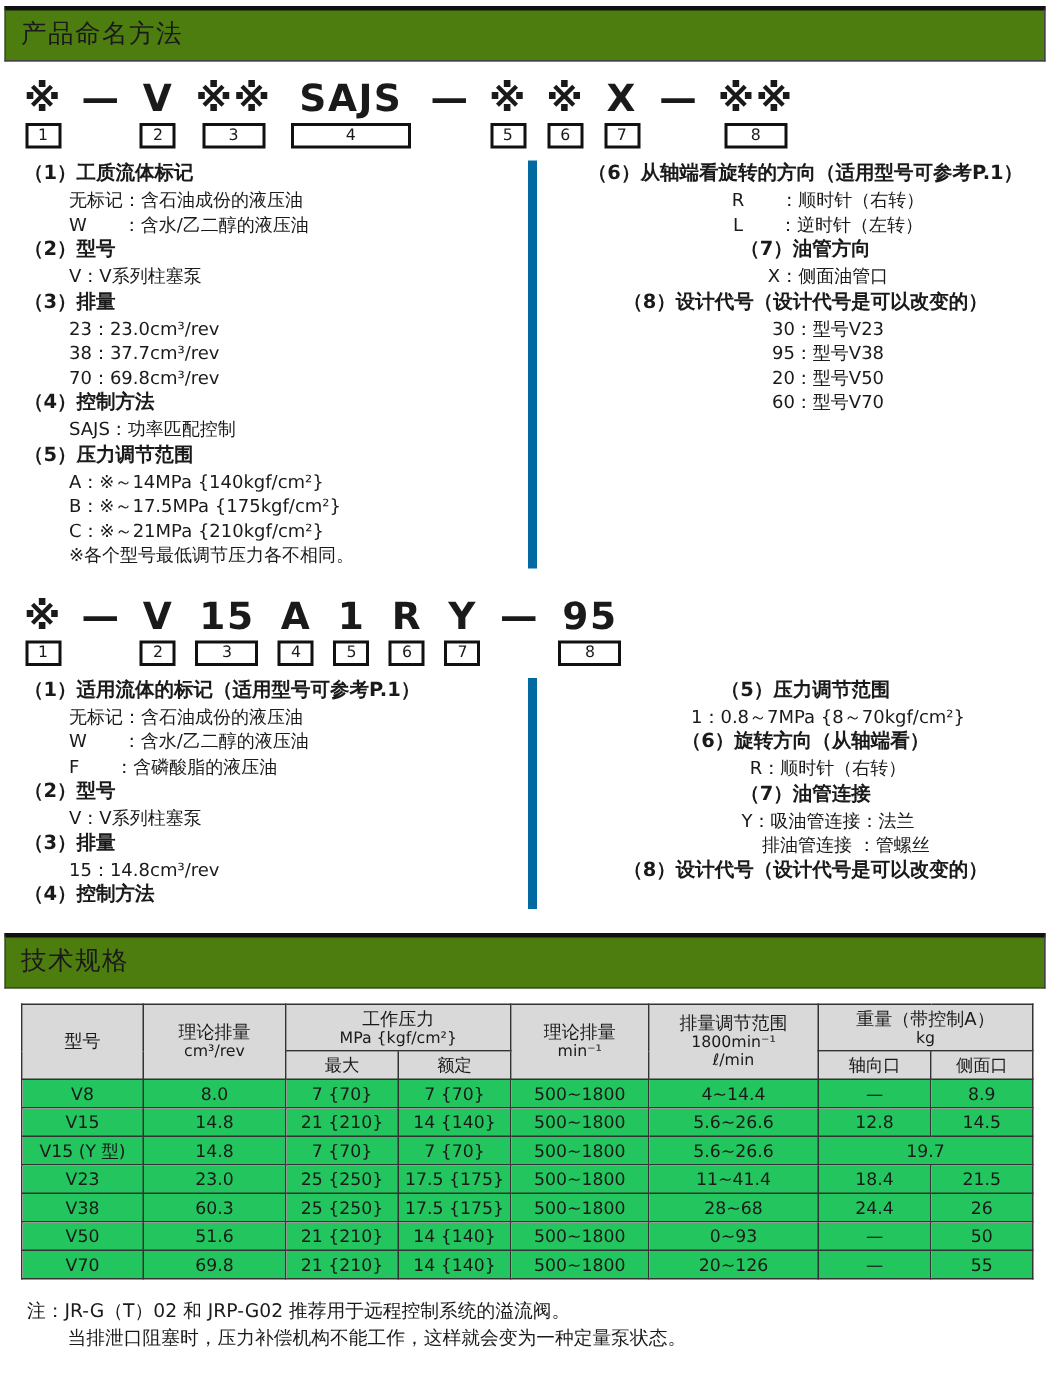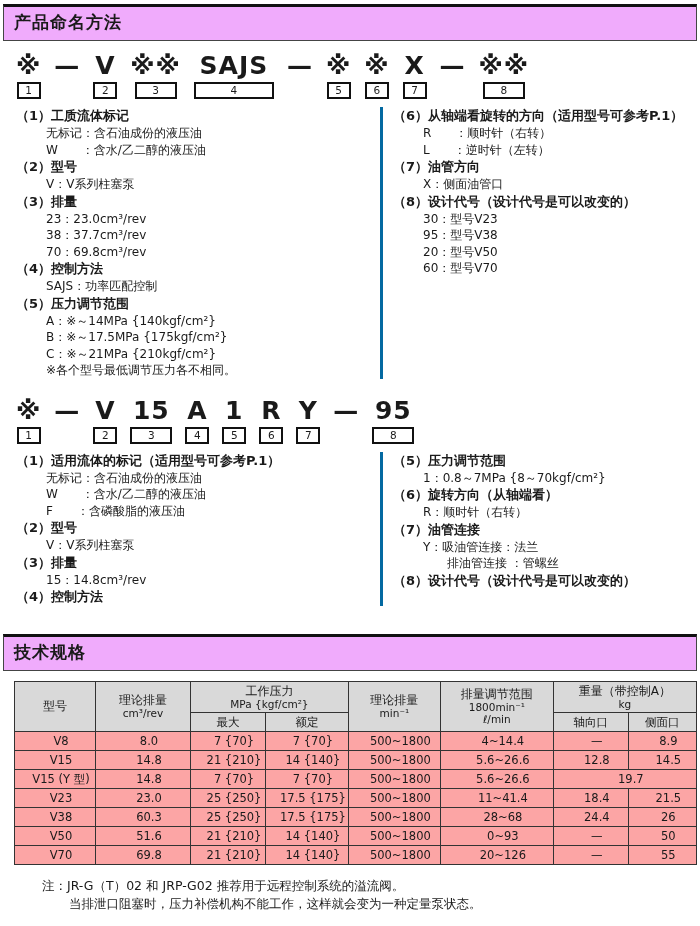--- a/index.html
+++ b/index.html
@@ -4,52 +4,52 @@
 <style>
   html,body { margin:0; padding:0; background:#e8e8e8; }
   .page {
     width:700px; height:926px; margin:0 auto; background:#ffffff;
     font-family:"DejaVu Sans","Liberation Sans",sans-serif;
     color:#1a1a1a; overflow:hidden; position:relative; box-sizing:border-box;
   }
   .title-box {
     margin:4px 3px 0 3px;
     border:1px solid #444; border-top:3px solid #111;
-    padding:4px 10px 6px; font-size:17px; font-weight:bold; letter-spacing:1px;
-    background:#f0abfc;
+    padding:4px 10px 6px; font-size:17px; font-weight:normal; letter-spacing:1px;
+    background:#4d7c0f;
   }
   
   .code-row { display:flex; align-items:flex-start; gap:13px; margin:11px 0 4px 16px; }
   .code-seg { display:flex; flex-direction:column; align-items:center; }
   .code-sym { font-size:25px; font-weight:800; line-height:27px; letter-spacing:1px; text-align:center; white-space:nowrap; }
   .code-box {
     border:2px solid #111; height:13px; line-height:13px;
     font-size:10.5px; text-align:center; margin-top:3px; box-sizing:content-box;
   }
   
-  .two-col { display:flex; margin:8px 0 0 16px; align-items:stretch;gap:28px; }
+  .two-col { display:flex; margin:8px 0 0 16px; align-items:stretch; }
   .col-left  { width:336px; flex:none; }
-  .col-right { flex:1; border-left:3px solid #0369a1; padding-left:10px; margin-right:6px; }
+  .col-right { flex:1; border-left:6px solid #0369a1; padding-left:22px; margin-right:6px;text-align:center; }
   .spec-title { font-size:13px; font-weight:bold; line-height:18px; white-space:nowrap; }
   .spec-line  { font-size:12px; line-height:16.5px; padding-left:30px; white-space:nowrap; }
   
   .spec-table { border-collapse:collapse; margin:10px 0 0 14px; table-layout:fixed; }
   .spec-table th, .spec-table td {
     border:1px solid #333; font-size:11.5px; text-align:center;
     padding:0 2px; overflow:hidden; white-space:nowrap;
   }
   .spec-table th { background:#d9d9d9; font-weight:normal; }
   .spec-table thead tr:first-child th { height:30px; }
   .spec-table thead tr:last-child th { height:18px; }
-  .spec-table td { height:18px; background:#fca5a5;padding-left:14px; }
+  .spec-table td { height:18px; background:#22c55e; }
   .hdr-main { font-size:12px; line-height:13px; }
   .hdr-unit { font-size:10.5px; line-height:12px; }
   
   .notes { margin:12px 0 0 18px; font-size:12.5px; line-height:17.5px; }
-  .note-line { white-space:nowrap;margin-left:24px; }
+  .note-line { white-space:nowrap; }
   .note-line + .note-line { padding-left:27px; }
 </style>
 </head>
 <body>
 
 <div class="page">
 
   <div class="title-box">
     <span>产品命名方法</span>
   </div>
@@ -221,21 +221,21 @@
           <div class="spec-title">（7）油管连接</div>
           <div class="spec-line">Y：吸油管连接：法兰</div>
           <div class="spec-line">　　排油管连接 ：管螺丝</div>
         </div>
         <div class="spec-item">
           <div class="spec-title">（8）设计代号（设计代号是可以改变的）</div>
         </div>
       </div>
   </div>
 
-  <div class="title-box" style="margin-top:28px;">
+  <div class="title-box" style="margin-top:16px;">
     <span>技术规格</span>
   </div>
 
   <table class="spec-table">
     <colgroup>
       <col style="width:81px">
         <col style="width:95px">
         <col style="width:75px">
         <col style="width:75px">
       <col style="width:92px">

